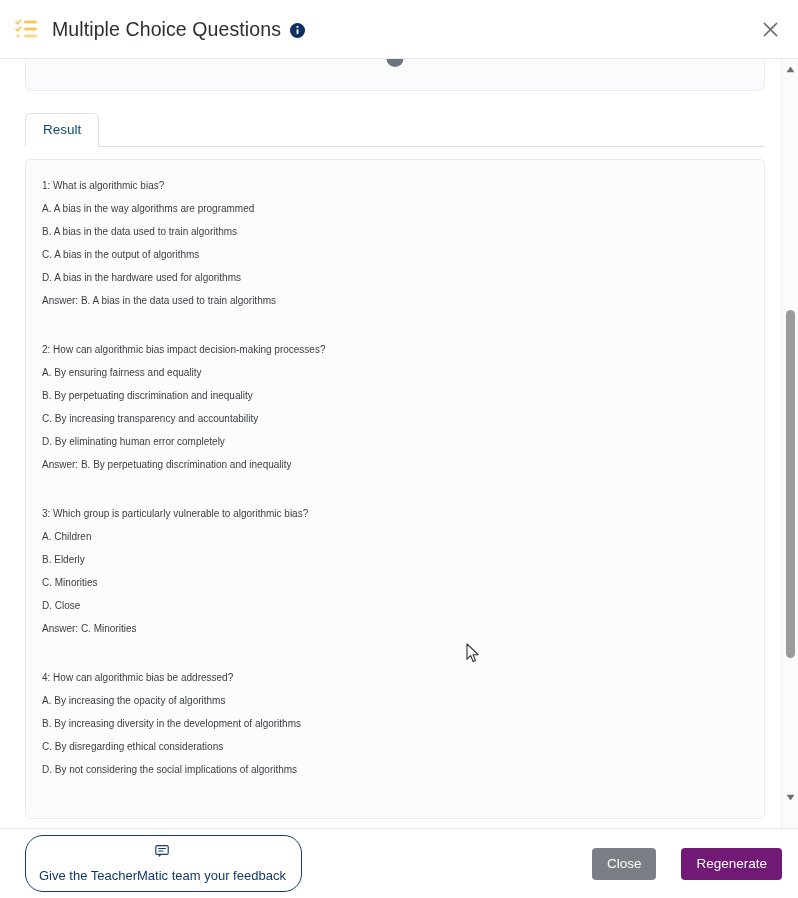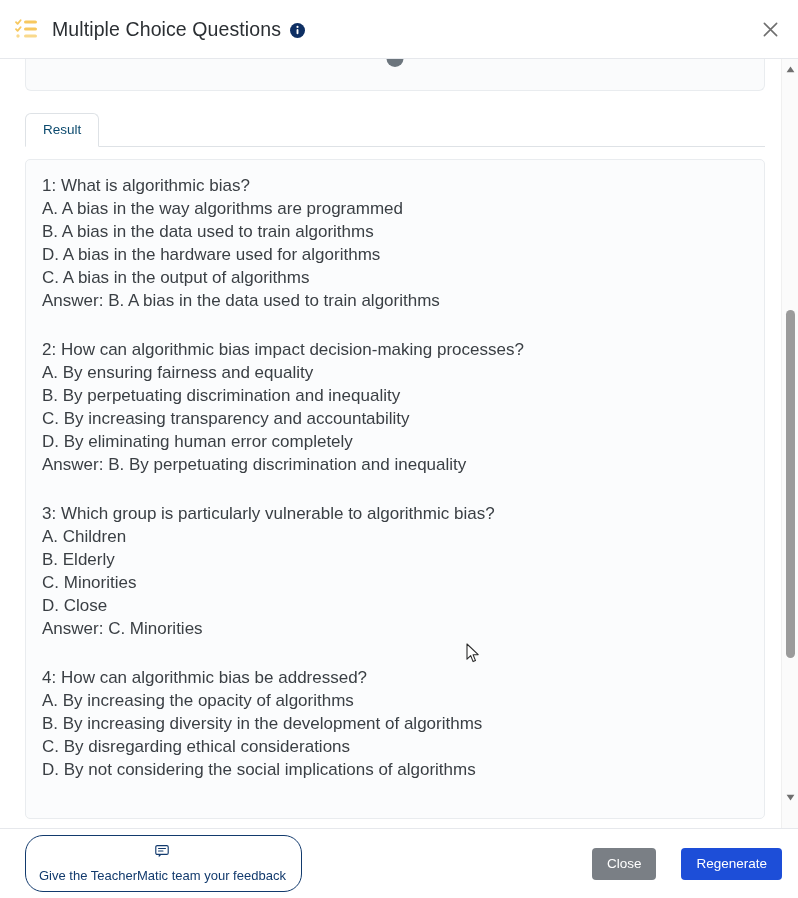--- a/index.html
+++ b/index.html
@@ -129,21 +129,21 @@
     margin-top: 12px;
     border: 1px solid #e9ecef;
     border-radius: 5px;
     background: #fbfcfd;
     padding: 14px 16px 10px 16px;
     height: 660px;
     overflow: hidden;
   }
   .q-block { margin: 0 0 26px 0; }
   .q-line {
-    font-size: 17px;
+    font-size: 10px;
     line-height: 23px;
     color: #3a3f44;
     white-space: pre-wrap;
   }
 
   
   .scrollbar {
     position: absolute;
     right: 0; top: 0;
     width: 17px;
@@ -210,21 +210,21 @@
   .btn {
     border: none;
     border-radius: 4px;
     font-size: 13.5px;
     padding: 8px 15px;
     cursor: pointer;
     line-height: 16px;
     font-family: "Liberation Sans", sans-serif;
   }
   .btn-close { background: #7a7f85; color: #ffffff; }
-  .btn-regen { background: #1d4ed8; color: #ffffff; }
+  .btn-regen { background: #701a75; color: #ffffff; }
 
   
   .cursor {
     position: absolute;
     left: 466px; top: 584px;
     width: 14px; height: 21px;
     pointer-events: none;
     z-index: 50;
   }
 </style>
@@ -272,22 +272,22 @@
       <div class="tabs">
         <div class="tab">Result</div>
       </div>
 
       <div class="result-card">
 
         <div class="q-block">
           <div class="q-line">1: What is algorithmic bias?</div>
           <div class="q-line">A. A bias in the way algorithms are programmed</div>
           <div class="q-line">B. A bias in the data used to train algorithms</div>
+          <div class="q-line">C. A bias in the output of algorithms</div>
           <div class="q-line">D. A bias in the hardware used for algorithms</div>
-          <div class="q-line">C. A bias in the output of algorithms</div>
           <div class="q-line">Answer: B. A bias in the data used to train algorithms</div>
         </div>
 
         <div class="q-block">
           <div class="q-line">2: How can algorithmic bias impact decision-making processes?</div>
           <div class="q-line">A. By ensuring fairness and equality</div>
           <div class="q-line">B. By perpetuating discrimination and inequality</div>
           <div class="q-line">C. By increasing transparency and accountability</div>
           <div class="q-line">D. By eliminating human error completely</div>
           <div class="q-line">Answer: B. By perpetuating discrimination and inequality</div>

